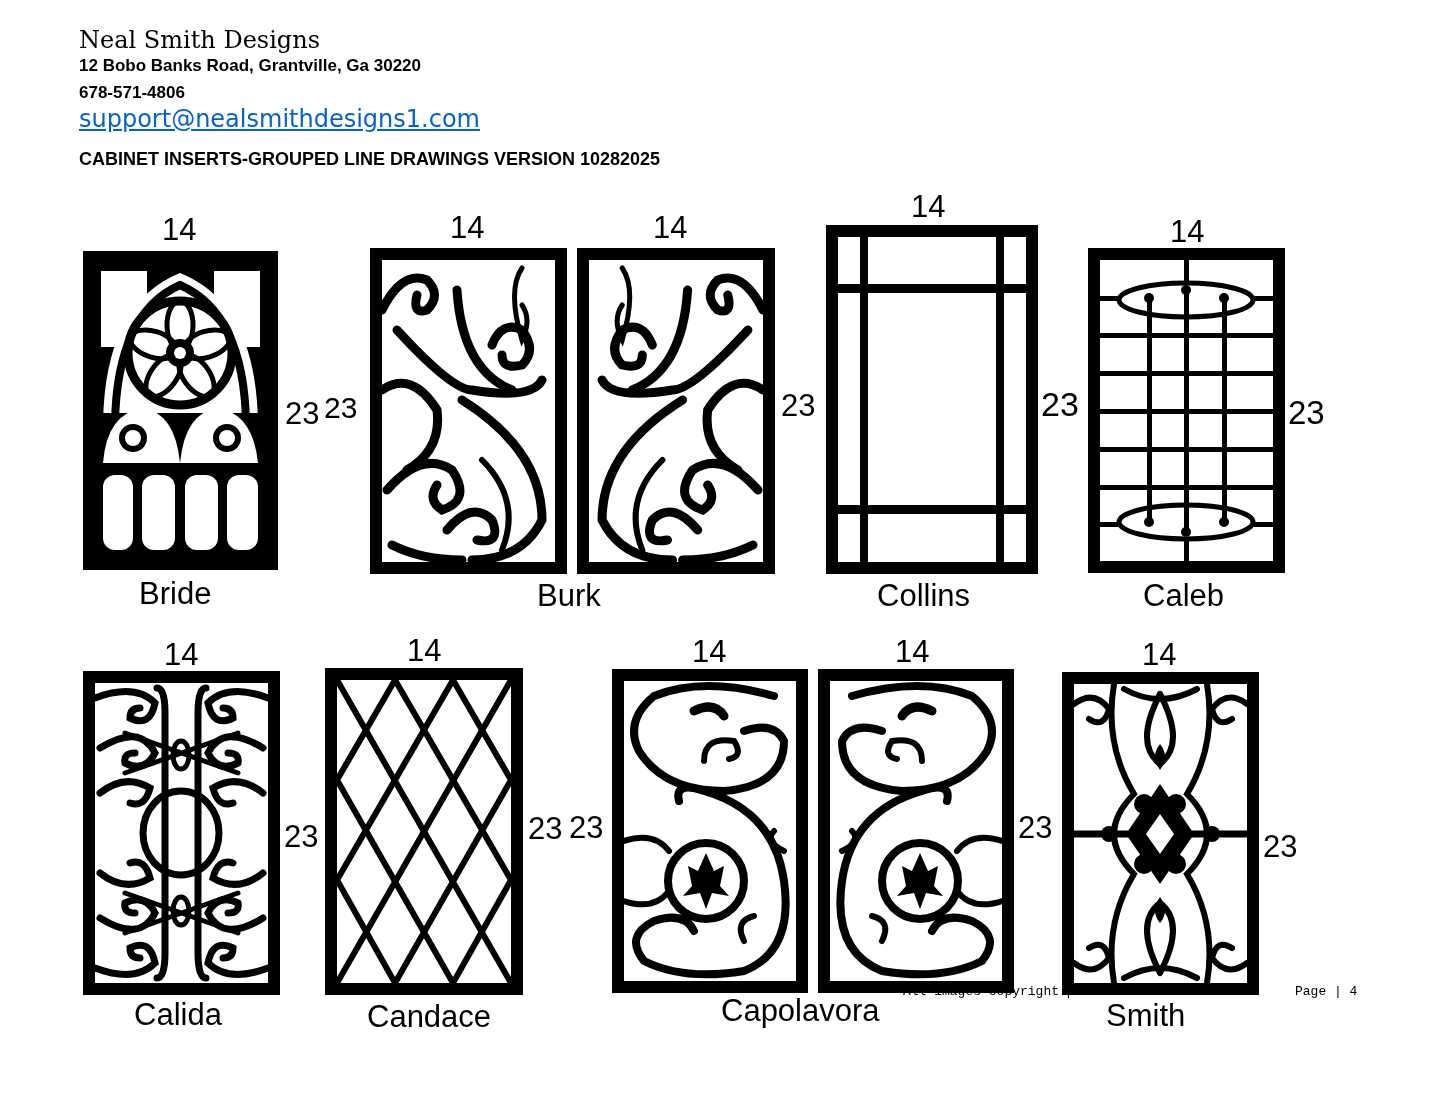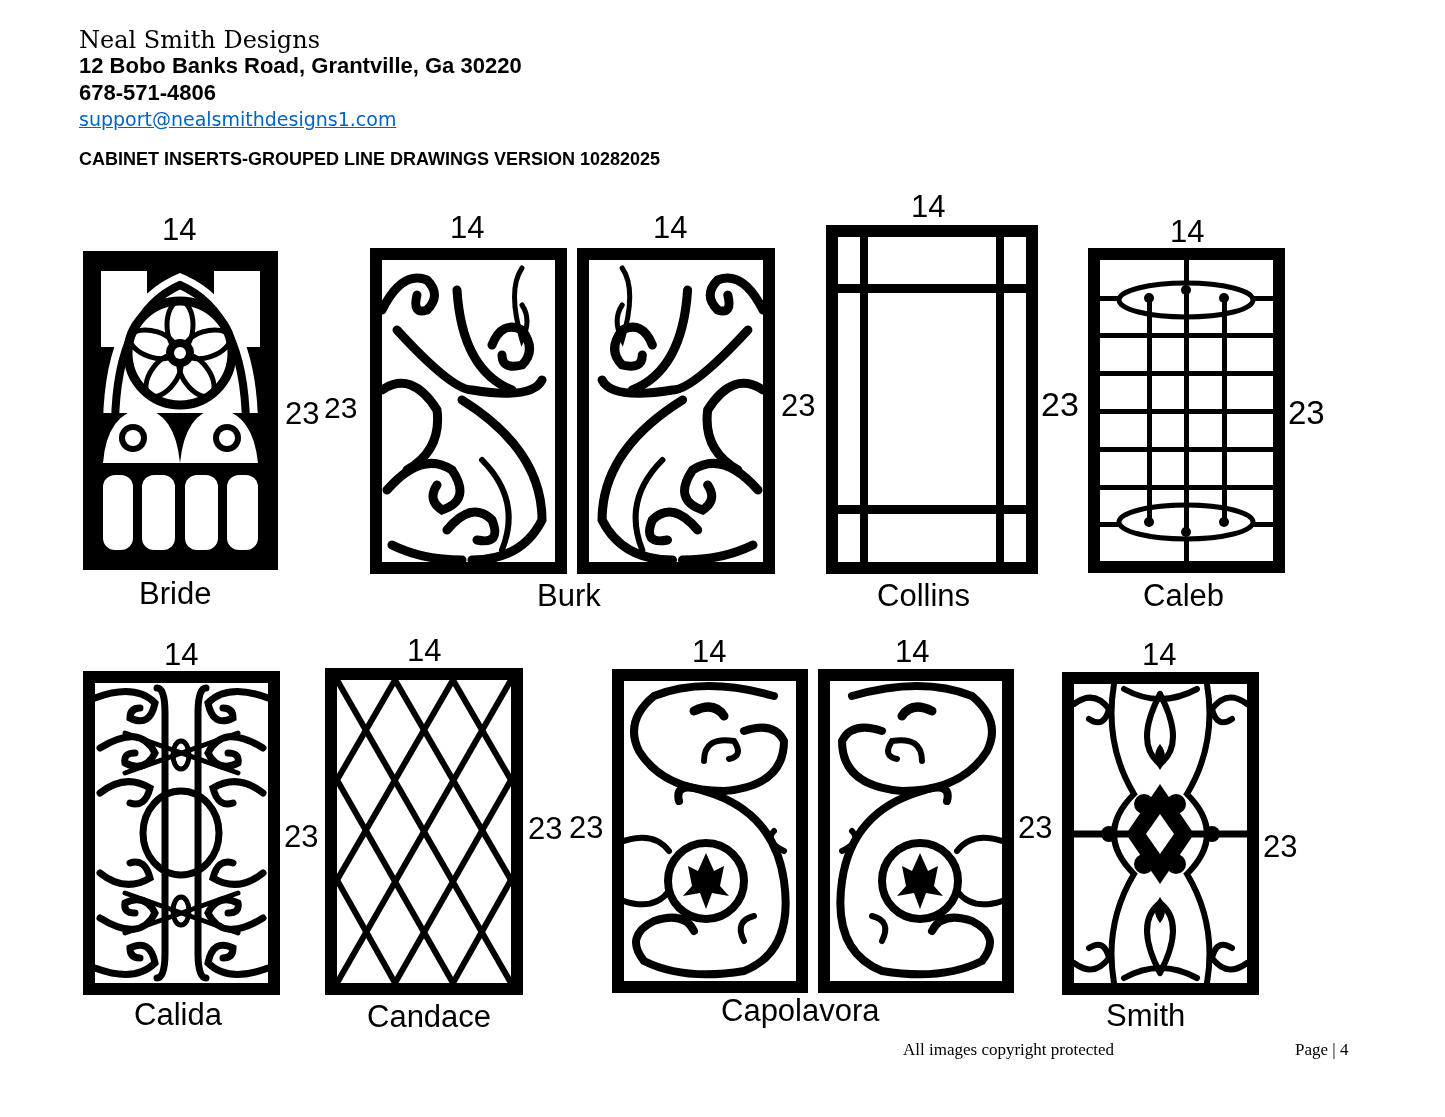--- a/index.html
+++ b/index.html
@@ -1,29 +1,29 @@
 <!DOCTYPE html>
 <html><head>
 <meta charset="utf-8">
 <style>
   html, body { margin: 0; padding: 0; background: #ffffff; }
   body { width: 1445px; height: 1117px; position: relative; overflow: hidden; font-family: "Liberation Sans", sans-serif; color: #000; }
-  .hdr { position: absolute; left: 79px; font-weight: bold; font-size: 22px; line-height: 22px; white-space: nowrap; }
+  .hdr { position: absolute; left: 79px; font-weight: bold; font-size: 17px; line-height: 22px; white-space: nowrap; }
   .hdr.brand { top: 29px; font-family: "DejaVu Serif", serif; font-weight: normal; font-size: 24px; }
   .hdr.addr { top: 55px; }
   .hdr.phone { top: 82px; }
-  .hdr.email { top: 108px; color: #0563c1; text-decoration: underline; font-weight: normal; font-family: "DejaVu Sans", sans-serif; font-size: 19px; }
+  .hdr.email { top: 108px; color: #0563c1; text-decoration: underline; font-weight: normal; font-family: "DejaVu Sans", sans-serif; font-size: 24px; }
   .hdr.title { top: 148px; font-size: 18px; }
 
   .panel { position: absolute; box-sizing: border-box; border: 12px solid #000; background: #fff; overflow: hidden; }
   .panel svg { position: absolute; left: 0; top: 0; width: 100%; height: 100%; }
   .dim { position: absolute; font-size: 31px; line-height: 32px; font-family: "Liberation Sans", sans-serif; white-space: nowrap; }
   .name { position: absolute; font-size: 31px; line-height: 34px; white-space: nowrap; }
 
-  .footer { position: absolute; top: 1040px; font-family: Liberation Serif, serif; font-size: 17px; white-space: nowrap; }
+  .footer { position: absolute; top: 984px; font-family: Liberation Mono, monospace; font-size: 13px; white-space: nowrap; }
 </style>
 </head>
 <body>
 
 <div class="hdr brand">Neal Smith Designs</div>
 <div class="hdr addr">12 Bobo Banks Road, Grantville, Ga 30220</div>
 <div class="hdr phone">678-571-4806</div>
 <a class="hdr email">support@nealsmithdesigns1.com</a>
 <div class="hdr title">CABINET INSERTS-GROUPED LINE DRAWINGS VERSION 10282025</div>
 

